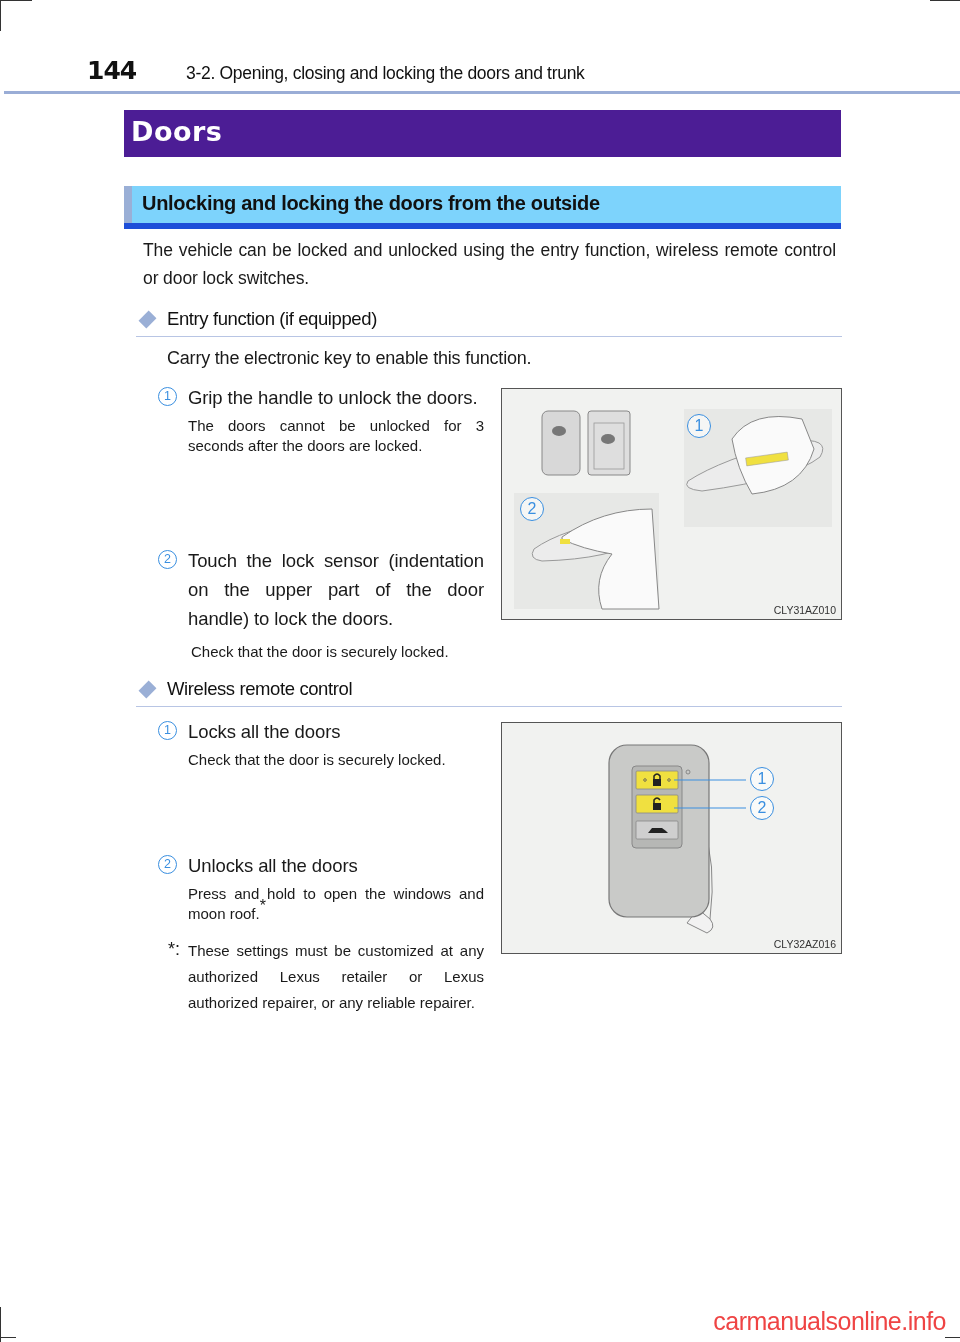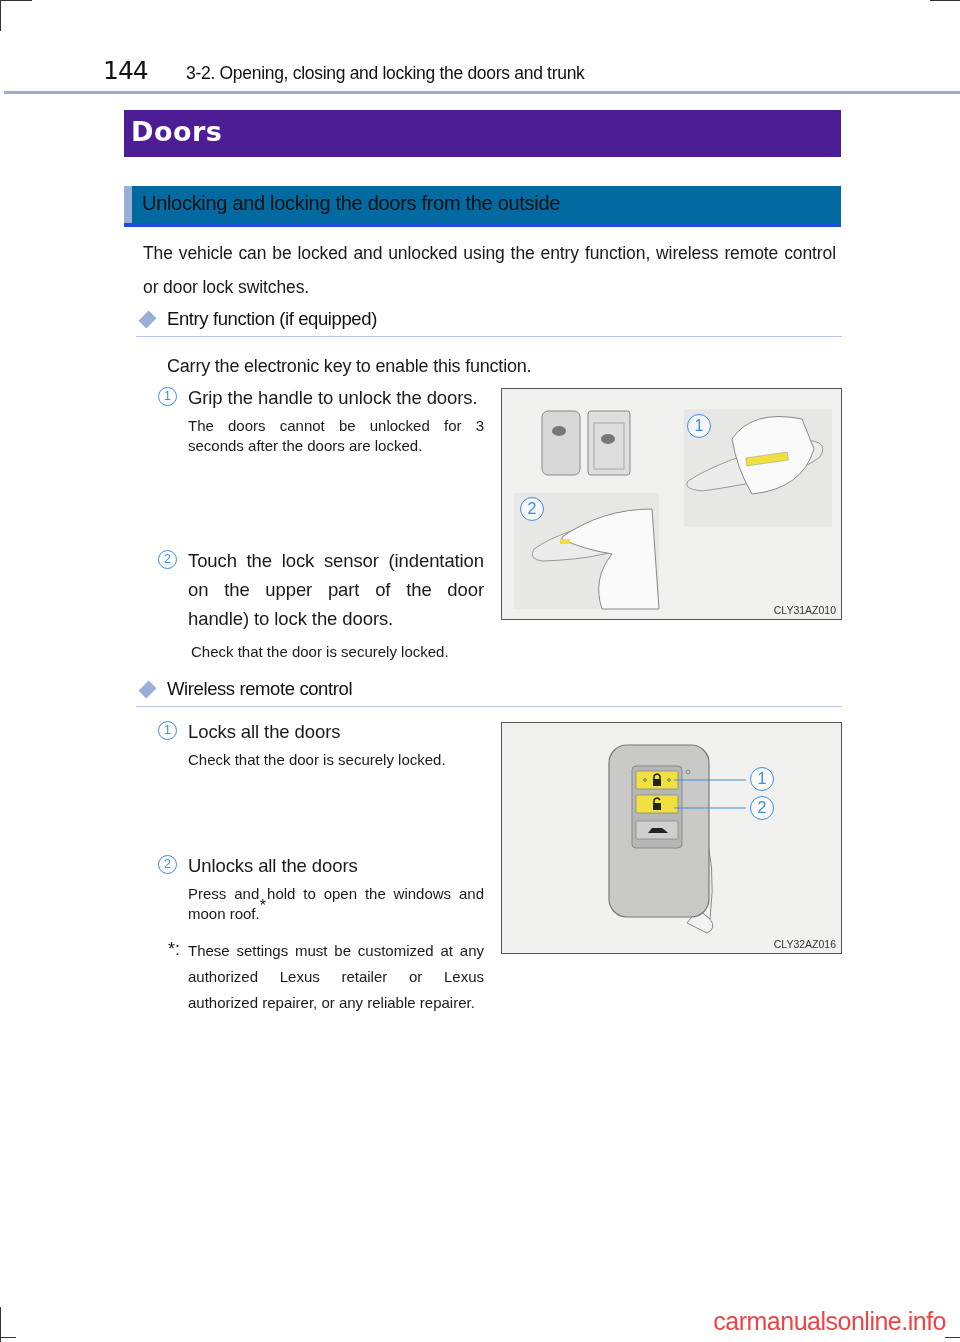--- a/index.html
+++ b/index.html
@@ -1,32 +1,32 @@
 <!DOCTYPE html>
 <html><head>
 <meta charset="utf-8">
 <style>
   html, body { margin:0; padding:0; }
   body {
     width:960px; height:1342px; position:relative; background:#ffffff;
     font-family:"Liberation Sans", sans-serif; color:#1a1a1a; overflow:hidden;
   }
   .crop { position:absolute; background:#333; }
-  .page-num { position:absolute; left:103px; top:56px; font-size:25px; font-weight:normal; letter-spacing:-1px; color:#111; font-family:"DejaVu Sans", sans-serif; }
+  .page-num { position:absolute; left:87px; top:56px; font-size:25px; font-weight:bold; letter-spacing:-1px; color:#111; font-family:"DejaVu Sans", sans-serif; }
   .chapter { position:absolute; left:186px; top:63px; font-size:17.5px; color:#111; letter-spacing:-0.3px; }
   .header-rule { position:absolute; left:4px; top:91px; width:956px; height:3px; background:#9aadd6; }
 
   .section-bar { position:absolute; left:124px; top:110px; width:717px; height:47px; background:#4c1d95; }
   .section-bar span { position:absolute; left:7px; top:6px; font-size:27px; font-weight:bold; color:#fff; letter-spacing:0.5px; font-family:"DejaVu Sans", sans-serif; }
 
-  .sub-bar { position:absolute; left:124px; top:186px; width:717px; height:37px; background:#0369a1; border-bottom:4px solid #1d4ed8; }
+  .sub-bar { position:absolute; left:124px; top:186px; width:717px; height:37px; background:#7dd3fc; border-bottom:6px solid #1d4ed8;font-weight:bold; }
   .sub-bar .accent { position:absolute; left:0; top:0; width:8px; height:37px; background:#9aafd6; }
   .sub-bar span { position:absolute; left:18px; top:6px; font-size:20px; color:#111; letter-spacing:-0.3px; }
 
-  .intro { position:absolute; left:143px; top:236px; width:693px; font-size:17.5px; line-height:34px; text-align:justify; letter-spacing:-0.1px; }
+  .intro { position:absolute; left:143px; top:236px; width:693px; font-size:17.5px; line-height:28px; text-align:justify; letter-spacing:-0.1px; }
 
   .topic { position:absolute; left:136px; width:706px; height:30px; border-bottom:1.5px solid #b8c5e4; }
   .topic .diamond { position:absolute; left:5px; top:7px; width:13px; height:13px; background:#9aafd6; transform:rotate(45deg) scale(0.85,1.1); }
   .topic span { position:absolute; left:31px; top:2px; font-size:18.5px; color:#111; letter-spacing:-0.4px; }
 
   .lead { position:absolute; left:167px; font-size:18px; letter-spacing:-0.2px; }
 
   .item { position:absolute; left:158px; width:326px; }
   .num { position:absolute; left:0; top:4px; width:17px; height:17px; border:1.3px solid #3a8fe0; border-radius:50%; color:#3a8fe0; font-size:12.5px; line-height:17px; text-align:center; }
   .item-title { margin-left:30px; font-size:18.5px; line-height:29px; text-align:justify; letter-spacing:-0.1px; }
@@ -65,21 +65,21 @@
   <div class="accent"></div>
   <span>Unlocking and locking the doors from the outside</span>
 </div>
 
 <div class="intro">The vehicle can be locked and unlocked using the entry function, wireless remote control or door lock switches.</div>
 
 <div class="topic" style="top:306px;">
   <div class="diamond"></div>
   <span>Entry function (if equipped)</span>
 </div>
-<div class="lead" style="top:348px;margin-top:8px;">Carry the electronic key to enable this function.</div>
+<div class="lead" style="top:348px;">Carry the electronic key to enable this function.</div>
 
 <div class="item" style="top:383px;">
   <div class="num">1</div>
   <div class="item-title">Grip the handle to unlock the doors.</div>
   <div class="note">The doors cannot be unlocked for 3 seconds after the doors are locked.</div>
 </div>
 
 <div class="item" style="top:546px;">
   <div class="num">2</div>
   <div class="item-title">Touch the lock sensor (indentation on the upper part of the door handle) to lock the doors.</div>

